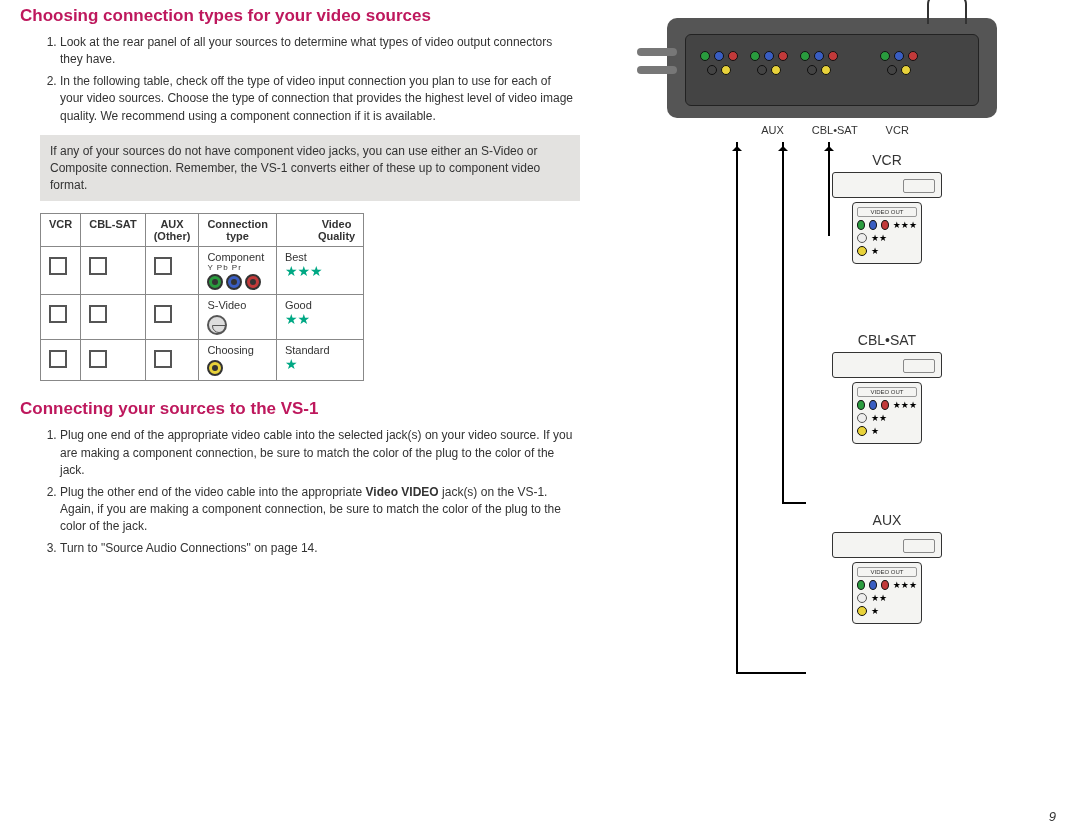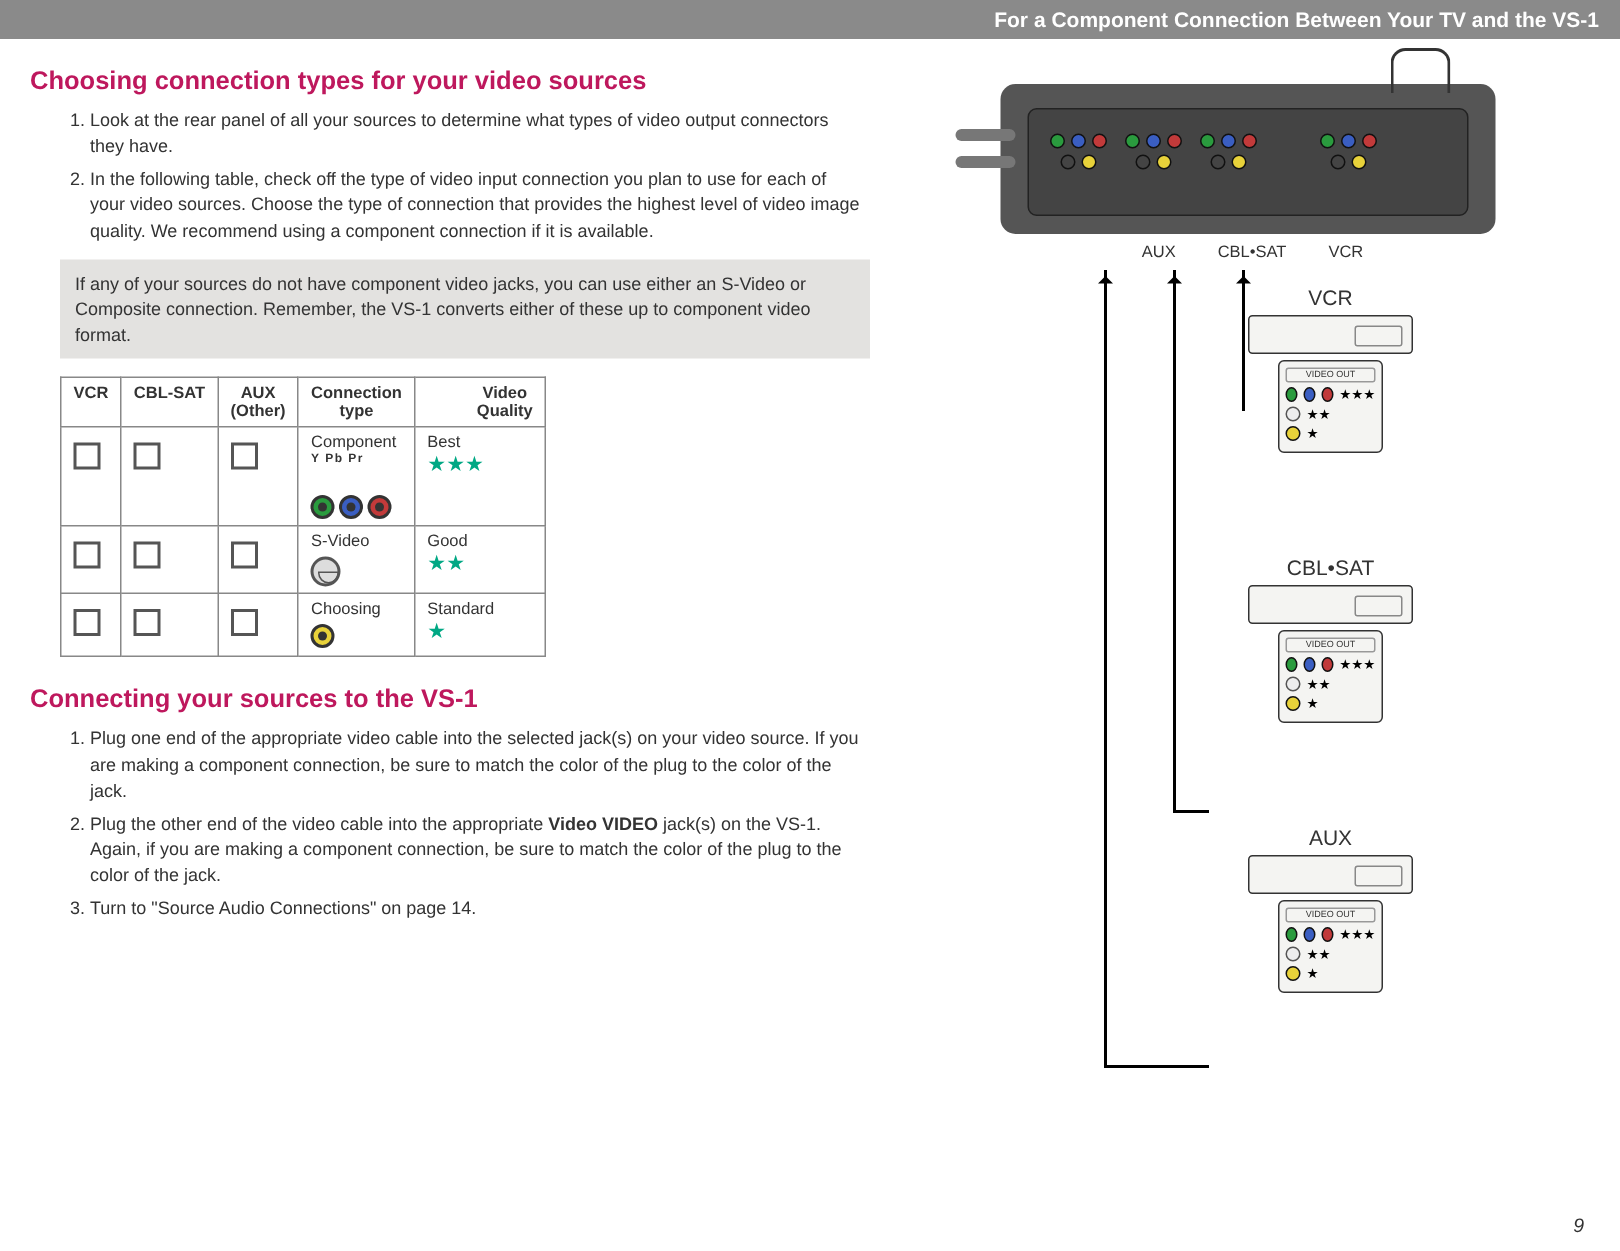--- a/index.html
+++ b/index.html
@@ -11,21 +11,21 @@
   .rightcol { flex: 1; position: relative; padding-top: 18px; }
   h2 { font-size: 17px; font-weight: bold; margin: 6px 0 8px 0; color: #be185d; }
   ol { padding-left: 40px; margin-bottom: 10px; }
   ol li { font-size: 12px; line-height: 1.45; margin-bottom: 4px; padding-right: 4px; }
   .hintbox { background: #e3e2e0; padding: 8px 10px; font-size: 12px; line-height: 1.4; margin: 6px 0 12px 20px; }
   table.conn { border-collapse: collapse; margin: 4px 0 18px 20px; }
   table.conn th, table.conn td { border: 1px solid #888; padding: 4px 8px; font-size: 11px; text-align: left; vertical-align: top; }
   table.conn th { font-weight: bold; text-align: center; }
   .checkbox { display: inline-block; width: 18px; height: 18px; border: 2px solid #555; margin: 6px 0; }
   .stars span { color: #00a884; font-size: 14px; }
-  .comp-labels { font-size: 8px; letter-spacing: 1px; display:block; margin-bottom:20px;font-weight:bold; }
+  .comp-labels { font-size: 8px; letter-spacing: 1px; display:block; margin-bottom:2px; }
   .jack3 { display:flex; gap:3px; }
   .jack { width:16px; height:16px; border-radius:50%; border:2px solid #333; display:flex; align-items:center; justify-content:center; }
   .jack .inner{ width:6px;height:6px;border-radius:50%;background:#333;}
   .green{background:#2a9b3e;} .blue{background:#3a5ec2;} .red{background:#c23a3a;} .yellow{background:#e8d23a;} .black{background:#444;} .white{background:#eee;}
   .svideo{ width:20px;height:20px;border-radius:50%;border:2px solid #555;background:#ddd;position:relative;margin-top:4px;}
   .svideo::before{content:"";position:absolute;width:12px;height:6px;border:1px solid #555;border-radius:0 0 8px 8px;top:8px;left:3px;}
   .pagenum { position: absolute; bottom: 10px; right: 24px; font-style: italic; font-size: 13px; }
   
   .vs1 { width:330px; height:100px; background:#555; border-radius:10px; position:relative; margin:0 auto 6px auto; }
   .vs1 .panel{position:absolute;left:18px;right:18px;top:16px;bottom:12px;background:#444;border-radius:6px;border:1px solid #222;}
@@ -46,21 +46,20 @@
   .device::after{content:"";position:absolute;right:6px;top:6px;width:30px;height:12px;border:1px solid #888;border-radius:2px;}
   .jackpanel{width:70px;border:1px solid #333;border-radius:4px;background:#f4f4f2;margin:0 auto;padding:4px;}
   .jackpanel .title{font-size:6px;text-align:center;border:1px solid #999;border-radius:2px;padding:1px 0;margin-bottom:3px;}
   .jrow{display:flex;gap:4px;align-items:center;margin:3px 0;}
   .star-tiny{color:#000;font-size:9px;}
 </style>
 </head>
 <body>
 
 <div class="page">
-  <div class="topbar">For a Component Connection Between Your TV and the VS-1</div>
 
   <div class="content">
     <div class="leftcol">
 
       <h2>Choosing connection types for your video sources</h2>
       <ol>
         <li>Look at the rear panel of all your sources to determine what types of video output connectors they have.</li>
         <li>In the following table, check off the type of video input connection you plan to use for each of your video sources. Choose the type of connection that provides the highest level of video image quality. We recommend using a component connection if it is available.</li>
       </ol>
 

